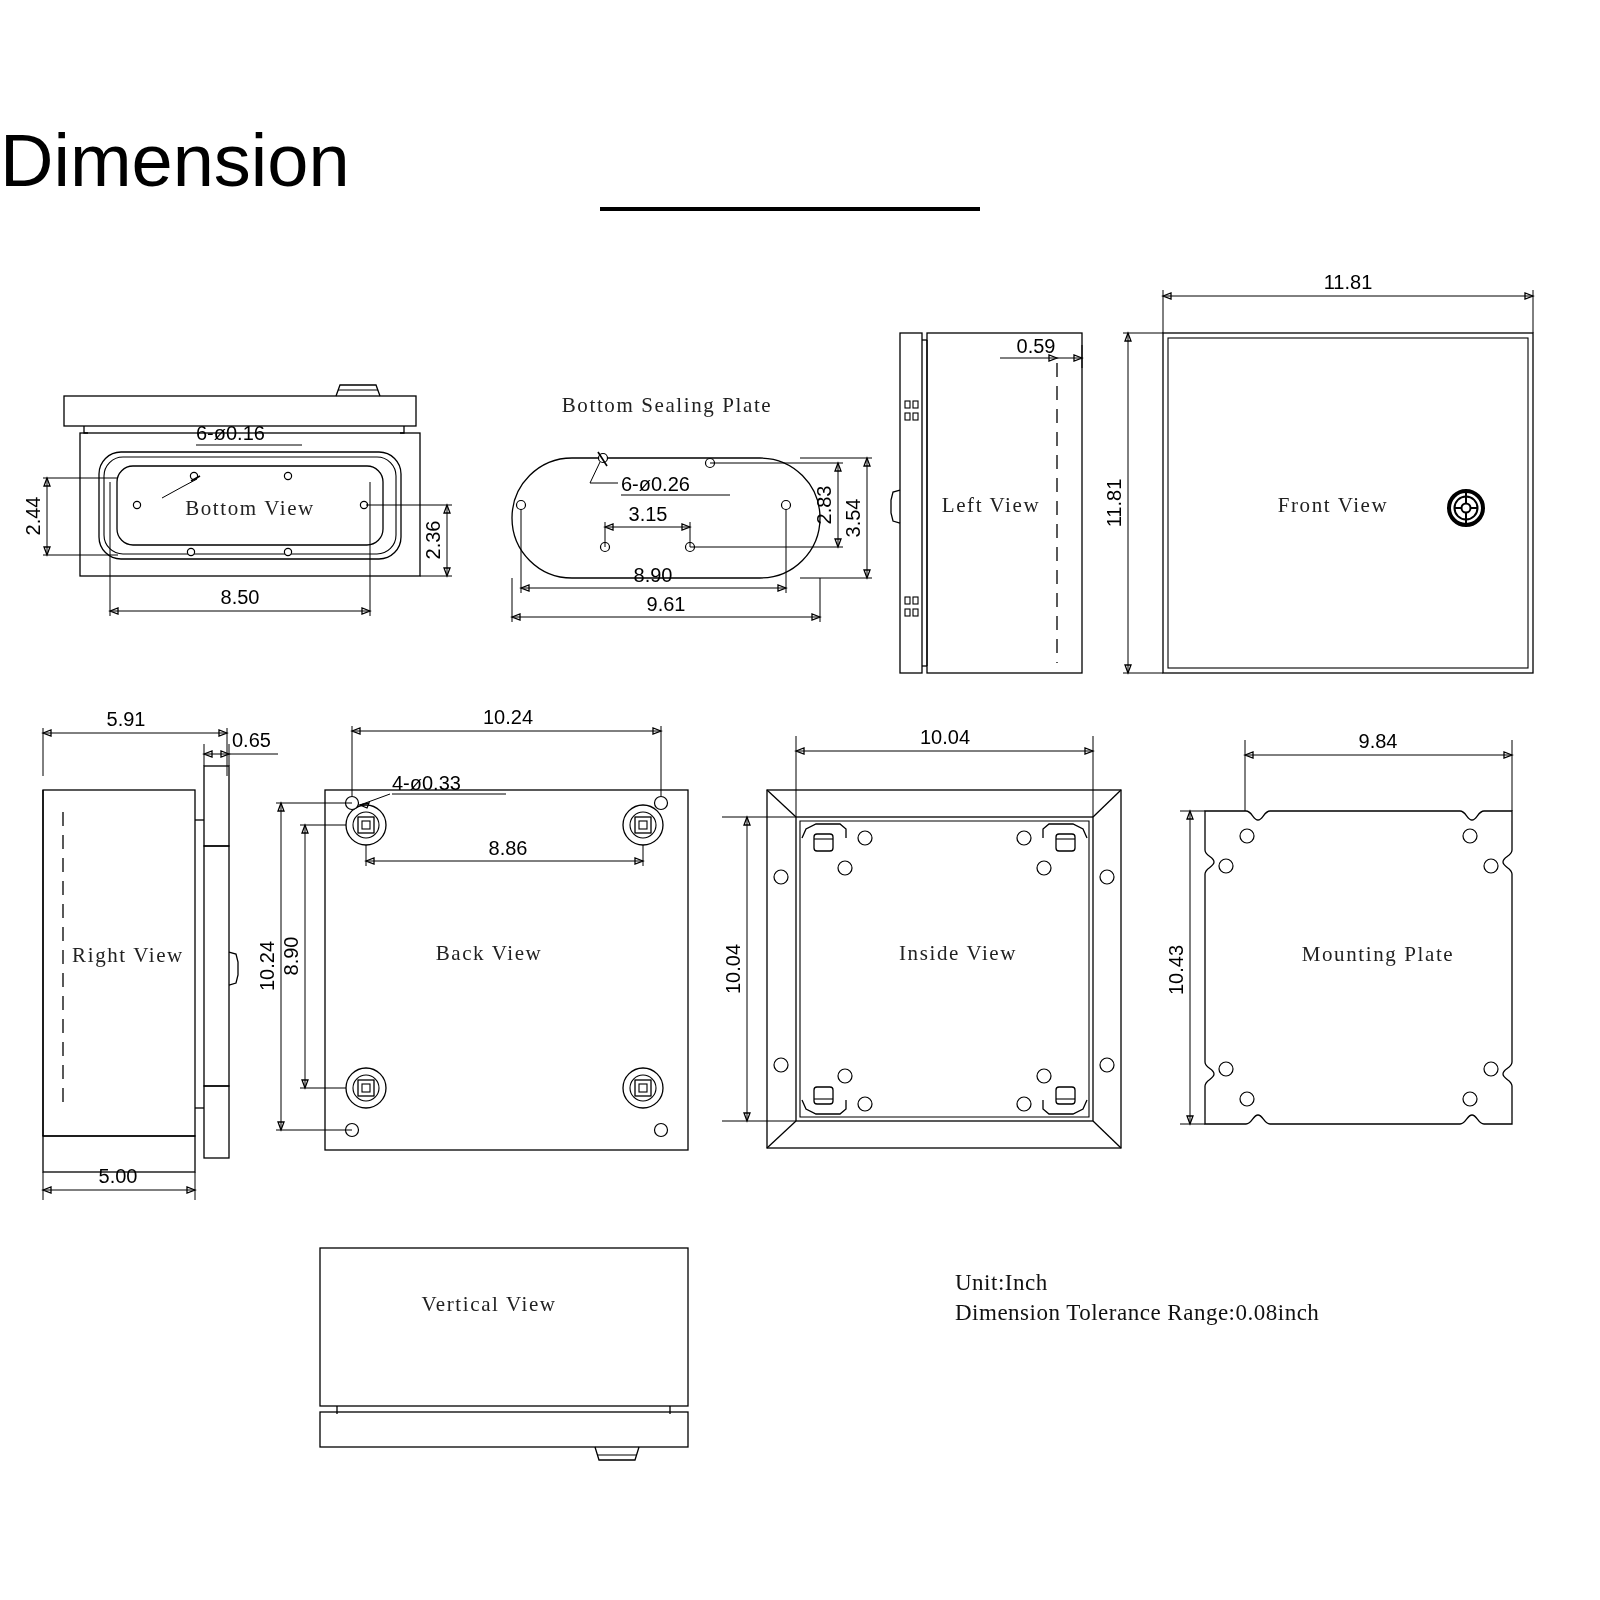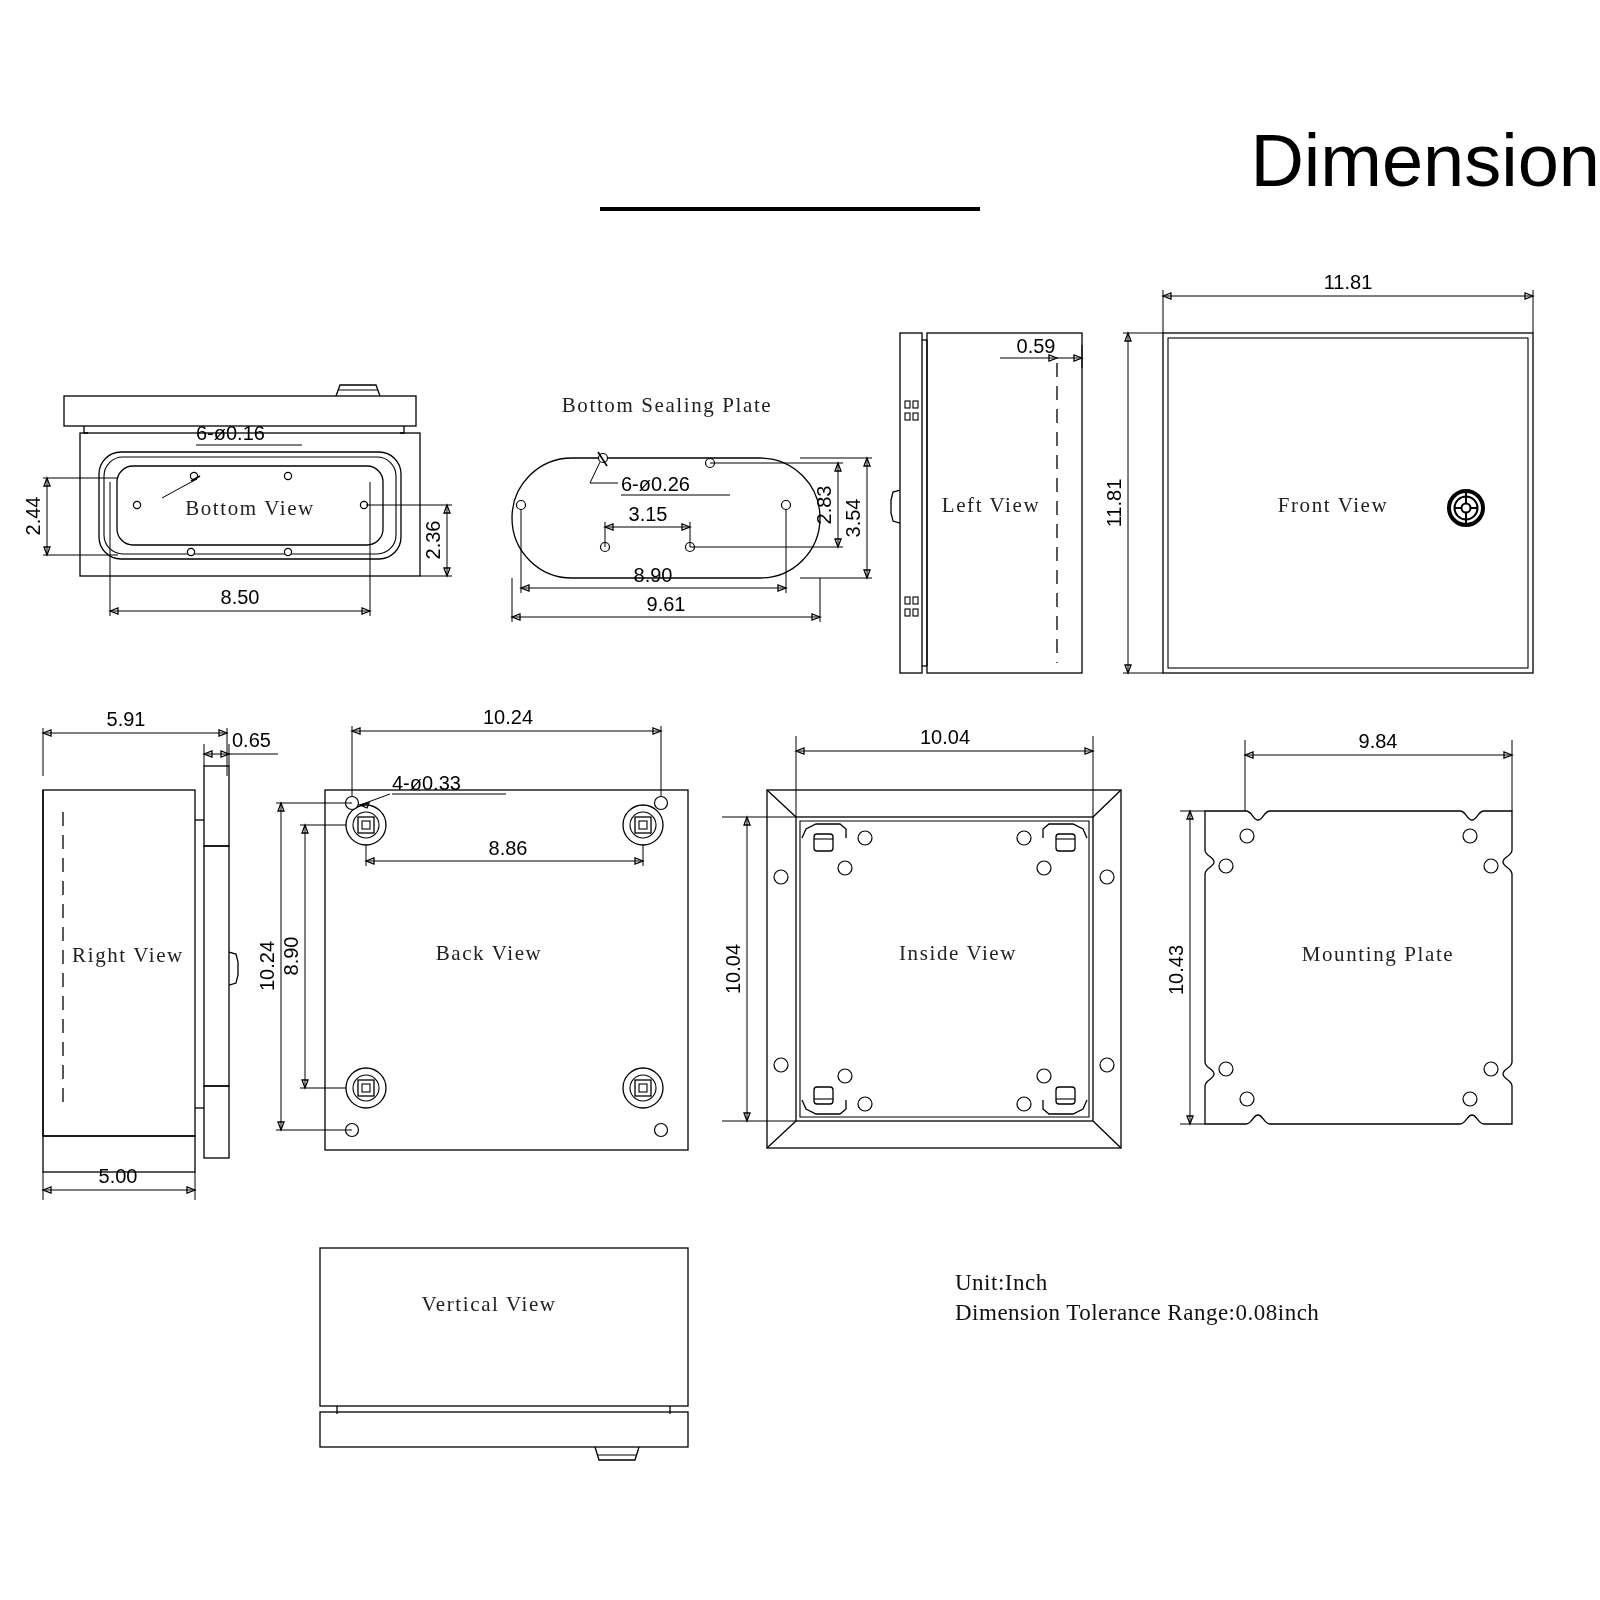--- a/index.html
+++ b/index.html
@@ -1,19 +1,19 @@
 <!DOCTYPE html>
 <html><head>
 <meta charset="utf-8">
 <style>
   html,body{margin:0;padding:0;background:#ffffff;}
   body{width:1600px;height:1600px;font-family:"Liberation Serif",serif;color:#000;}
   #stage{position:relative;width:1600px;height:1600px;overflow:hidden;background:#fff;}
   .title{
-    position:absolute;left:0;top:118px;width:1600px;text-align:right;
+    position:absolute;left:0;top:118px;width:1600px;text-align:left;
     font-family:"Liberation Sans",sans-serif;font-size:74px;font-weight:400;
     letter-spacing:0px;color:#000;
   }
   .title-underline{position:absolute;left:600px;top:207px;width:380px;height:4px;background:#000;}
   svg{position:absolute;left:0;top:0;}
   .lbl{font-family:"Liberation Serif",serif;font-size:21px;letter-spacing:1.6px;fill:#222;}
   .dim{font-family:"Liberation Sans",sans-serif;font-size:20px;fill:#000;letter-spacing:0px;}
   .dimv{font-family:"Liberation Sans",sans-serif;font-size:20px;fill:#000;}
   .note{font-family:"Liberation Serif",serif;font-size:23px;letter-spacing:0.5px;fill:#111;}
   .ln{stroke:#000;stroke-width:1.3;fill:none;}

